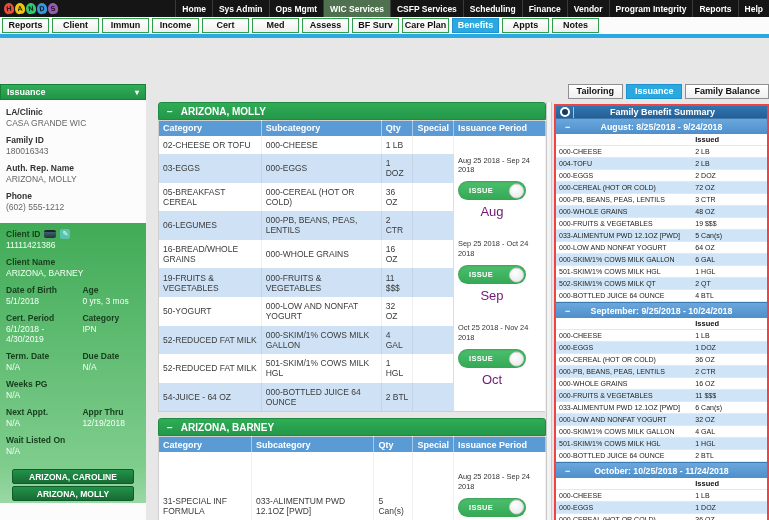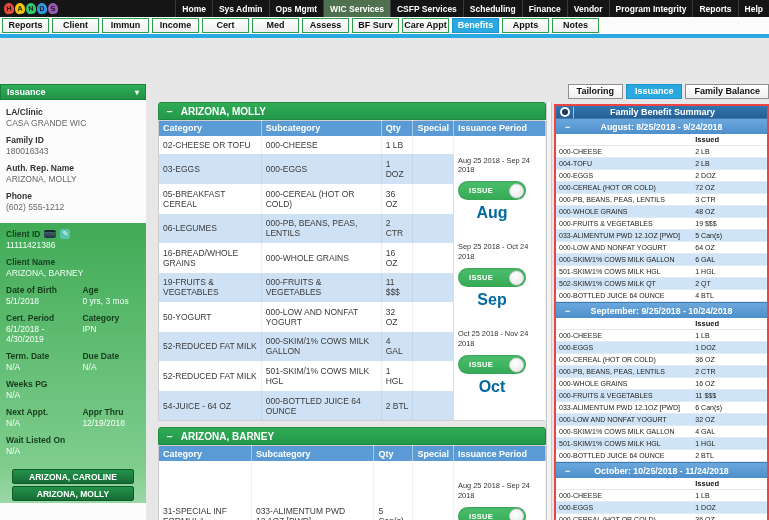--- a/index.html
+++ b/index.html
@@ -65,21 +65,21 @@
   tr.alt td{background:#cfe2f5;}
   td.period-cell{background:#fff !important;vertical-align:top;width:92px;border-left:1px solid #ddd;padding:4px 7px;}
   .period-block{margin:14px 0 20px;}
   .period-block:first-child{margin-top:16px;}
   .period-range{font-size:7.4px;color:#333;line-height:1.35;}
   .toggle{position:relative;width:68px;height:19px;background:linear-gradient(#4cc06c,#35a855);border-radius:10px;
           display:flex;align-items:center;margin:6px 0 3px;box-shadow:inset 0 1px 2px rgba(0,0,0,.18);cursor:pointer;}
   .tlabel{color:#fff;font-weight:bold;font-size:7.5px;margin-left:11px;letter-spacing:.3px;}
   .knob{position:absolute;right:2px;top:50%;transform:translateY(-50%);width:15px;height:15px;border-radius:50%;
         background:radial-gradient(circle at 40% 35%,#ffffff,#e4e4e4);border:1px solid #cdcdcd;}
-  .month{font-size:16px;font-weight:bold;color:#0369a1;text-align:center;width:68px;margin-top:4px;}
+  .month{font-size:13px;font-weight:normal;color:#701a75;text-align:center;width:68px;margin-top:4px;}
 
   
   .vscroll{width:6px;flex:0 0 6px;background:#f3f3f3;border-left:1px solid #c9c9c9;border-right:1px solid #c9c9c9;
            margin:20px 0 2px 0;cursor:pointer;}
 
   
   .rightcol{width:215px;flex:0 0 215px;margin-left:2px;margin-top:2px;display:flex;flex-direction:column;}
   .btabs{display:flex;justify-content:flex-end;gap:3px;height:16px;margin-bottom:4px;}
   .btab{height:15px;line-height:13px;padding:0 8px;font-size:9px;font-weight:bold;color:#111;
         background:linear-gradient(#fff,#efefef);border:1px solid #8f8f8f;cursor:pointer;white-space:nowrap;}
@@ -136,21 +136,21 @@
 
 <div class="navtabs" id="nav-tabs">
     <div class="ntab">Reports</div>
     <div class="ntab">Client</div>
     <div class="ntab">Immun</div>
     <div class="ntab">Income</div>
     <div class="ntab">Cert</div>
     <div class="ntab">Med</div>
     <div class="ntab">Assess</div>
     <div class="ntab">BF Surv</div>
-    <div class="ntab">Care Appt</div>
+    <div class="ntab">Care Plan</div>
     <div class="ntab active">Benefits</div>
     <div class="ntab">Appts</div>
     <div class="ntab">Notes</div>
   </div>
 <div class="bluebar"></div>
 
 <div class="content">
 
   <div class="sidebar">
     <div class="side-header">

